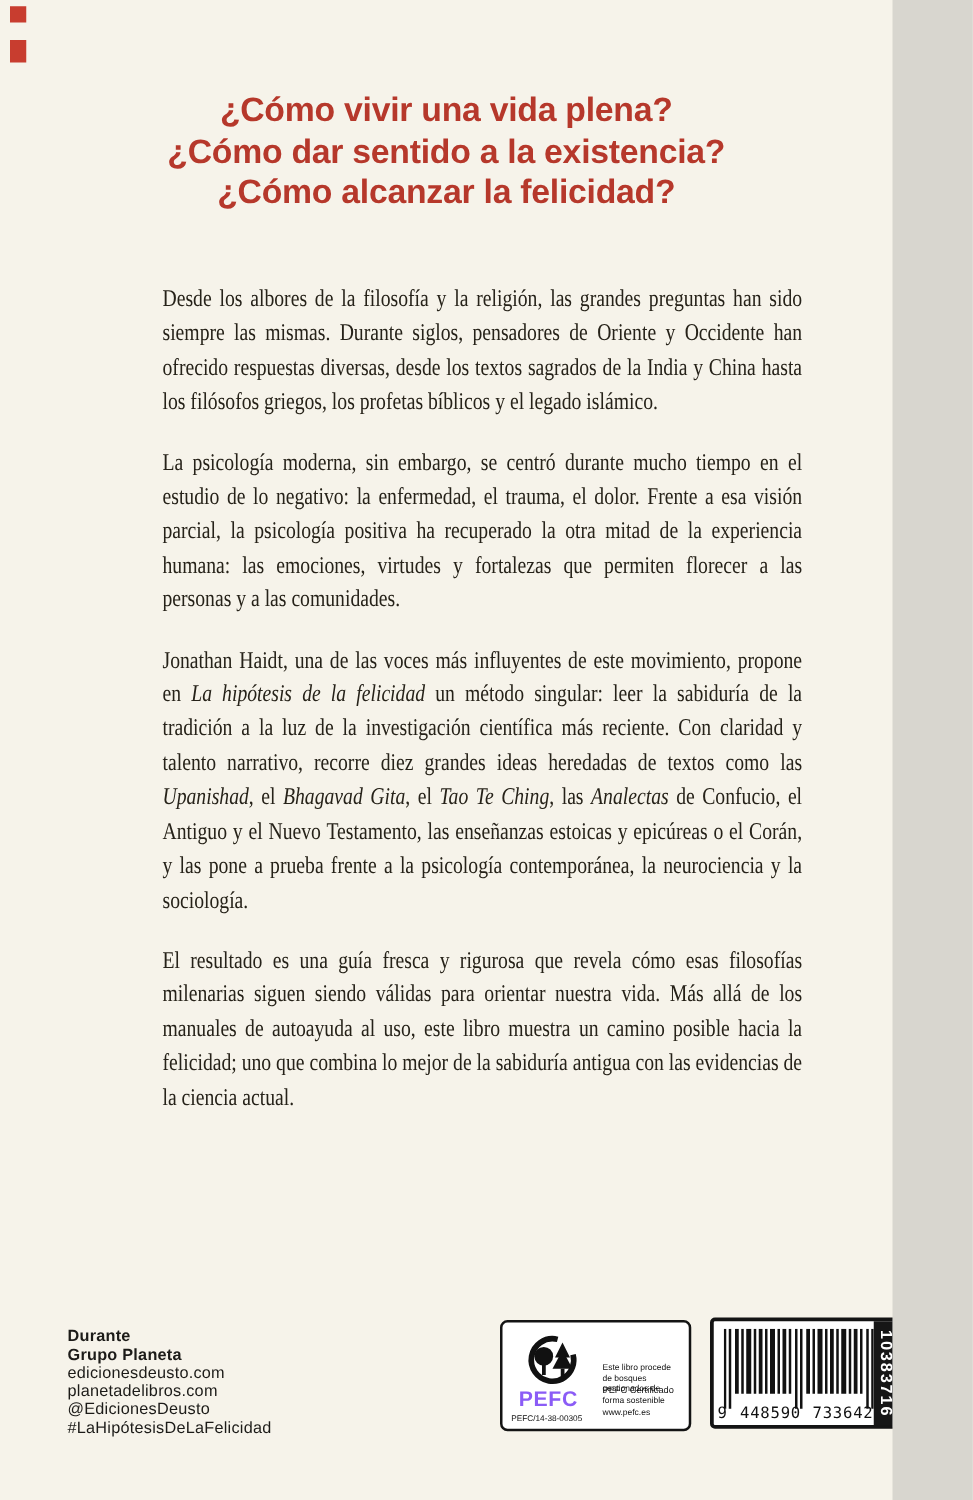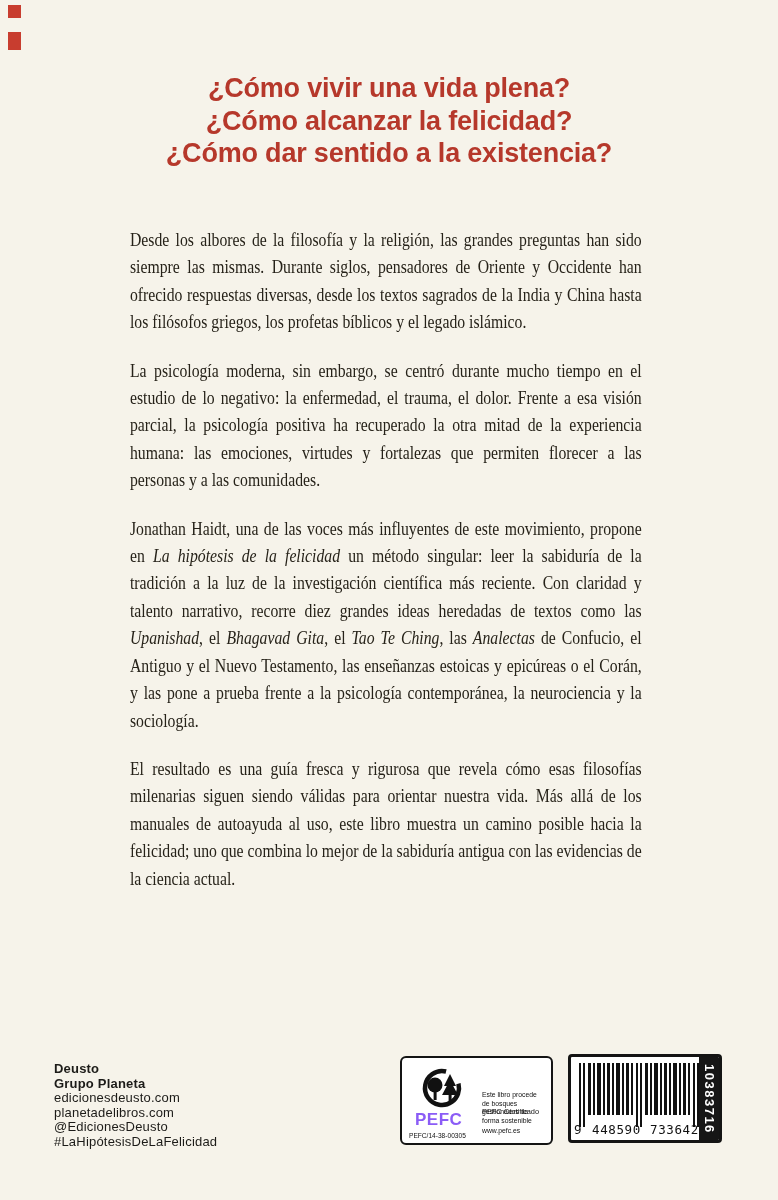--- a/index.html
+++ b/index.html
@@ -1,17 +1,17 @@
 <!DOCTYPE html>
 <html lang="es" style="--paper: #f6f3ea; --accent: #b6382b; --mark: #c83d2f;"><head>
 <meta charset="utf-8">
 <style>
   html,body{margin:0;padding:0;background:#d8d6cf;}
   .cover{
-    position:relative;width:778px;height:1200px;overflow:hidden;
+    position:relative;width:714px;height:1200px;overflow:hidden;
     background:var(--paper,#f6f3ea);
     font-family:"Liberation Sans",sans-serif;color:#242118;
   }
   
   .corner-mark{position:absolute;left:8px;background:var(--mark,#c83d2f);}
   .corner-mark.m1{top:5px;width:13px;height:13px;}
   .corner-mark.m2{top:32px;width:13px;height:18px;}
   
   .headline{
     position:absolute;top:72px;left:0;right:0;text-align:center;
@@ -75,33 +75,33 @@
 </head>
 <body>
 
 <div class="cover">
 
   <div class="corner-mark m1"></div>
   <div class="corner-mark m2"></div>
 
   <div class="headline">
       <div class="headline-line">¿Cómo vivir una vida plena?</div>
+      <div class="headline-line">¿Cómo dar sentido a la existencia?</div>
       <div class="headline-line">¿Cómo alcanzar la felicidad?</div>
-      <div class="headline-line">¿Cómo dar sentido a la existencia?</div>
     </div>
 
   <div class="synopsis">
       <p class="para"><span>Desde los albores de la filosofía y la religión, las grandes preguntas han sido siempre las mismas. Durante siglos, pensadores de Oriente y Occidente han ofrecido respuestas diversas, desde los textos sagrados de la India y China hasta los filósofos griegos, los profetas bíblicos y el legado islámico.</span></p>
       <p class="para"><span>La psicología moderna, sin embargo, se centró durante mucho tiempo en el estudio de lo negativo: la enfermedad, el trauma, el dolor. Frente a esa visión parcial, la psicología positiva ha recuperado la otra mitad de la experiencia humana: las emociones, virtudes y fortalezas que permiten florecer a las personas y a las comunidades.</span></p>
       <p class="para"><span>Jonathan Haidt, una de las voces más influyentes de este movimiento, propone en </span><em>La hipótesis de la felicidad</em><span> un método singular: leer la sabiduría de la tradición a la luz de la investigación científica más reciente. Con claridad y talento narrativo, recorre diez grandes ideas heredadas de textos como las </span><em>Upanishad</em><span>, el </span><em>Bhagavad Gita</em><span>, el </span><em>Tao Te Ching</em><span>, las </span><em>Analectas</em><span> de Confucio, el Antiguo y el Nuevo Testamento, las enseñanzas estoicas y epicúreas o el Corán, y las pone a prueba frente a la psicología contemporánea, la neurociencia y la sociología.</span></p>
       <p class="para"><span>El resultado es una guía fresca y rigurosa que revela cómo esas filosofías milenarias siguen siendo válidas para orientar nuestra vida. Más allá de los manuales de autoayuda al uso, este libro muestra un camino posible hacia la felicidad; uno que combina lo mejor de la sabiduría antigua con las evidencias de la ciencia actual.</span></p>
     </div>
 
   <div class="publisher">
-      <div class="pub-line bold">Deusto</div>
+      <div class="pub-line bold">Durante</div>
       <div class="pub-line bold">Grupo Planeta</div>
       <div class="pub-line">edicionesdeusto.com</div>
       <div class="pub-line">planetadelibros.com</div>
       <div class="pub-line">@EdicionesDeusto</div>
       <div class="pub-line">#LaHipótesisDeLaFelicidad</div>
     </div>
 
   <div class="pefc-box">
     <svg class="pefc-logo" width="58" height="46" viewBox="0 0 58 46">
       <circle cx="29" cy="22" r="17" fill="none" stroke="#111" stroke-width="4.5" stroke-dasharray="88 19" stroke-dashoffset="-6" transform="rotate(-35 29 22)"></circle>

